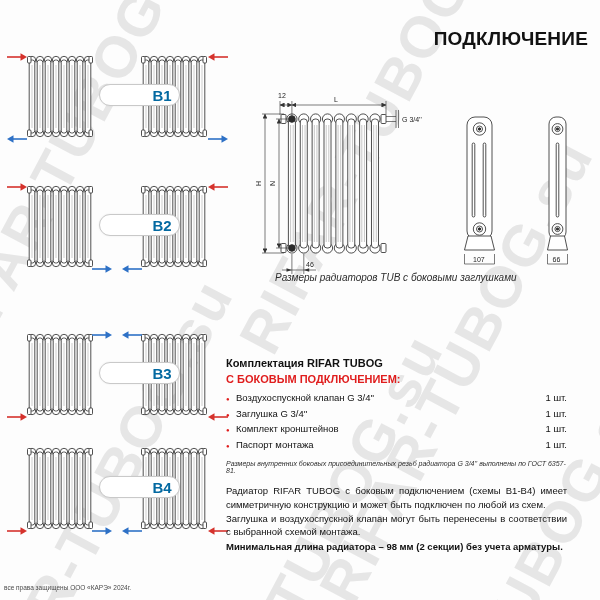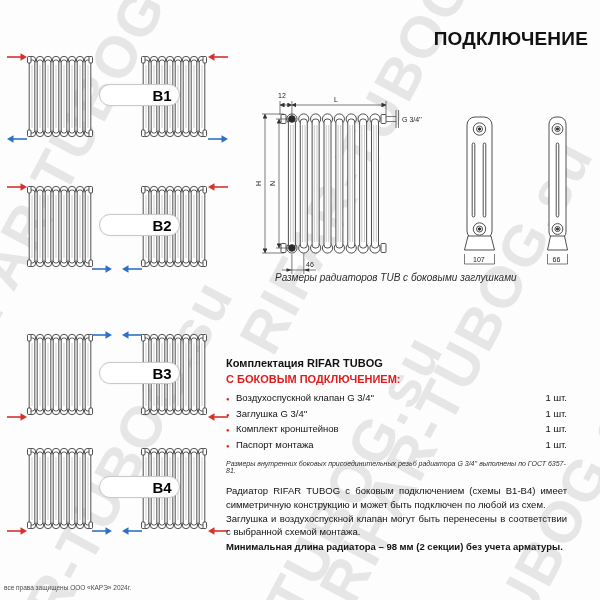--- a/index.html
+++ b/index.html
@@ -11,21 +11,21 @@
       transform-origin:0 50%;transform:rotate(-62deg);letter-spacing:2px;}
   .content{z-index:1;}
   .title{position:absolute;top:6px;right:12px;margin:0;text-align:right;
          font-size:19px;line-height:22px;font-weight:800;color:#121212;letter-spacing:.2px;}
   
   .scheme-row{position:absolute;left:0;width:236px;height:97px;}
   .scheme-row svg.rad{position:absolute;top:0;}
   .scheme-label{position:absolute;left:99px;top:36px;width:34px;height:20px;
       background:#fff;border:1px solid #c9c9c9;border-radius:11px;
       display:flex;align-items:center;justify-content:center;
-      font-weight:bold;font-size:15px;color:#000000;box-shadow:0 0 2px rgba(0,0,0,.08);padding-left:45px;}
+      font-weight:bold;font-size:15px;color:#0369a1;box-shadow:0 0 2px rgba(0,0,0,.08);padding-left:45px;}
   .flow-arrow{position:absolute;}
   .ln{fill:#fff;stroke:#3d3d3d;stroke-width:0.9;}
   .lnthin{stroke:#9a9a9a;stroke-width:0.5;}
   
   .tech{position:absolute;left:250px;top:88px;}
   .d{stroke:#3c3c3c;stroke-width:0.9;fill:#fff;}
   .dt{stroke:#8f8f8f;stroke-width:0.5;}
   .dim{stroke:#444;stroke-width:0.7;fill:none;}
   .dimtext{font-family:"Liberation Sans",sans-serif;font-size:7px;fill:#222;}
   .plug{fill:#2b2b2b;stroke:#2b2b2b;}

